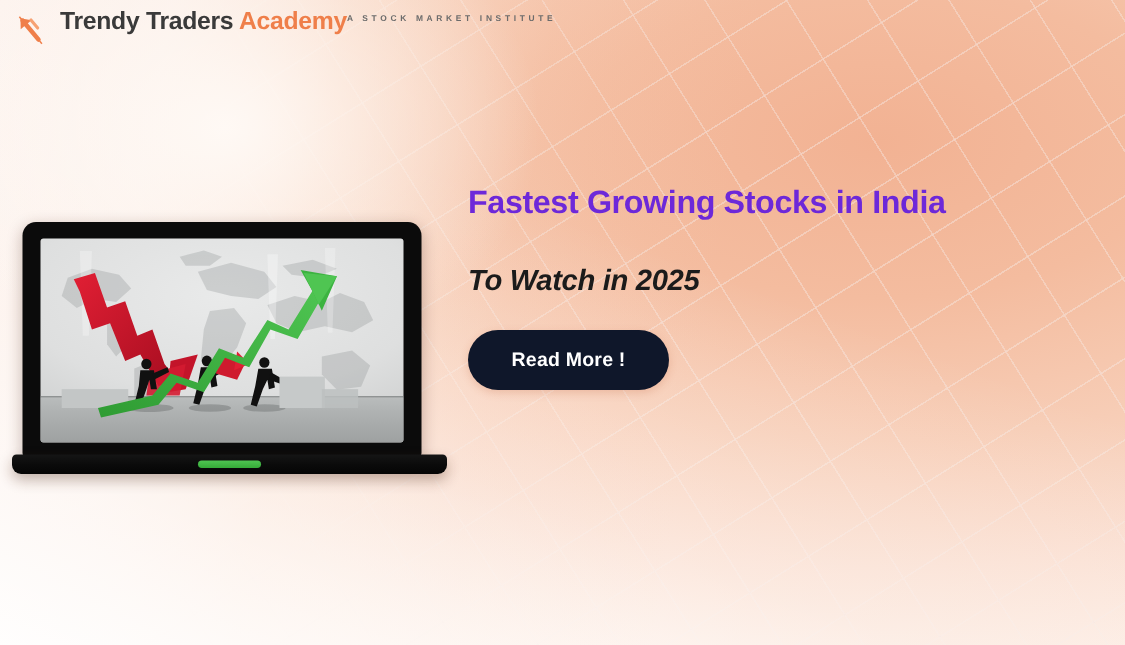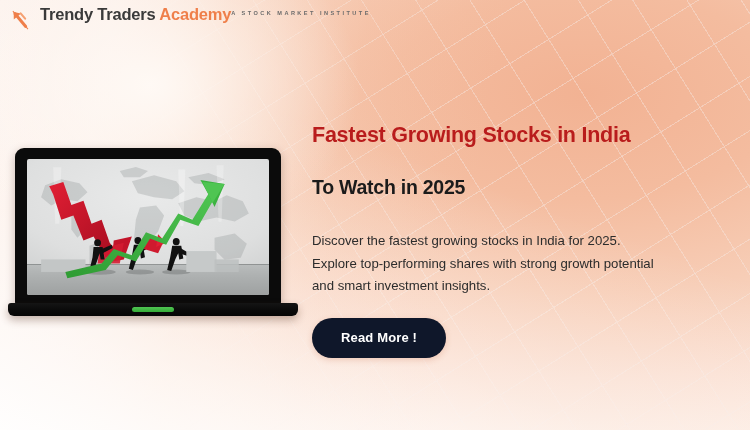--- a/index.html
+++ b/index.html
@@ -187,32 +187,33 @@
     position: absolute;
     left: 312px;
     top: 122px;
     width: 400px;
     z-index: 6;
   }
   .headline-1 {
     font-size: 21.5px;
     font-weight: 800;
     letter-spacing: -0.25px;
-    color: #b91c1c;
+    color: #6d28d9;
     margin: 0;
     line-height: 1.22;
     white-space: nowrap;
   }
   .headline-2 {
     font-size: 19.5px;
     font-weight: 800;
     letter-spacing: -0.25px;
     color: #1b1b1b;
     margin: 28px 0 0 0;
     line-height: 1.22;
+    font-style: italic;
   }
   .body-copy {
     margin: 30px 0 0 0;
     font-size: 13.2px;
     line-height: 1.72;
     color: #2c2c2c;
     max-width: 352px;
     font-weight: 400;
   }
   .cta {
@@ -348,17 +349,16 @@
       </div>
     </div>
     <div class="laptop-base">
       <div class="laptop-trackpad"></div>
     </div>
   </div>
 
   <div class="copy">
     <h1 class="headline-1">Fastest Growing Stocks in India</h1>
     <h2 class="headline-2">To Watch in 2025</h2>
-    <p class="body-copy">Discover the fastest growing stocks in India for 2025. Explore top-performing shares with strong growth potential and smart investment insights.</p>
     <button class="cta">Read More !</button>
   </div>
 
 </div>
 
 </body></html>

